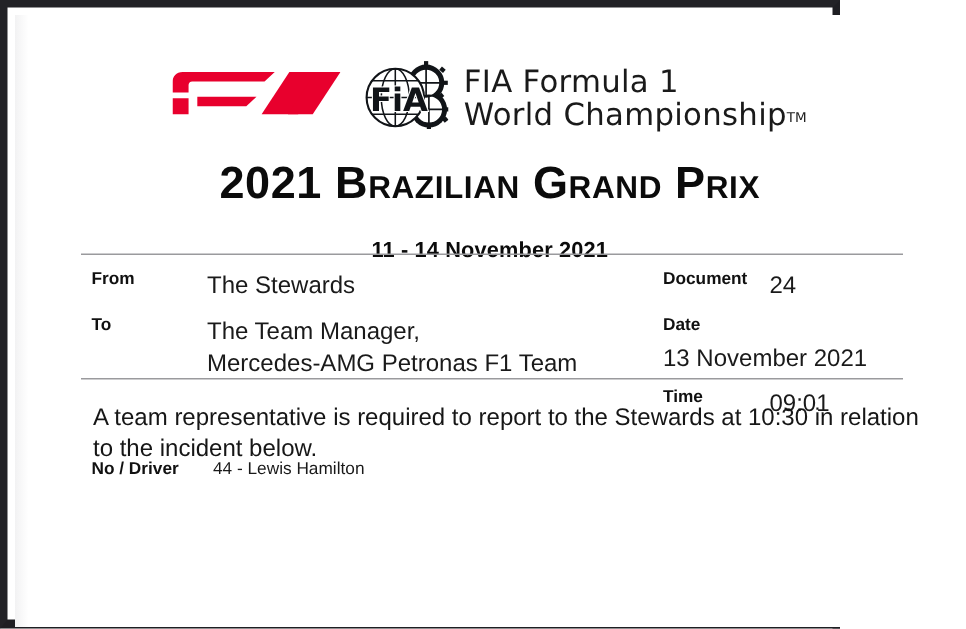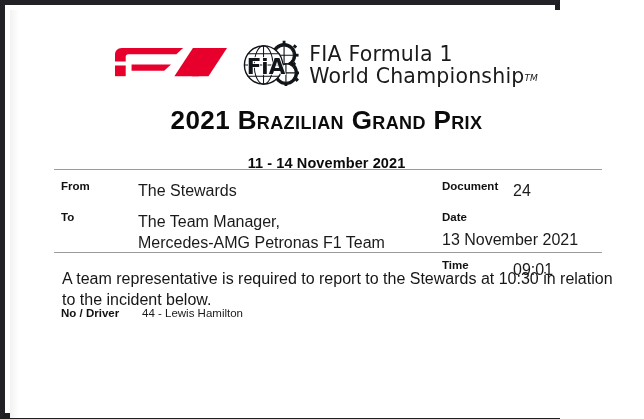--- a/index.html
+++ b/index.html
@@ -79,34 +79,33 @@
     font-family: "DejaVu Sans", sans-serif;
     font-size: 20.5px;
     font-weight: 400;
     letter-spacing: 0.2px;
     white-space: nowrap;
   }
   .fia-line .tm {
     font-size: 9px;
     vertical-align: 2px;
     letter-spacing: 0;
-    font-style: italic;
   }
 
   
   #title-block {
     position: absolute;
     left: 0;
     top: 96px;
     width: 633px;
     text-align: center;
   }
   #gp-title {
     font-family: "Liberation Sans", sans-serif;
-    font-size: 26px;
+    font-size: 30px;
     font-weight: bold;
     color: #0b0b0b;
     font-variant: small-caps;
     letter-spacing: 0.4px;
     line-height: 1.1;
   }
   #gp-dates {
     margin-top: 20px;
     font-family: "Liberation Sans", sans-serif;
     font-size: 14.5px;

